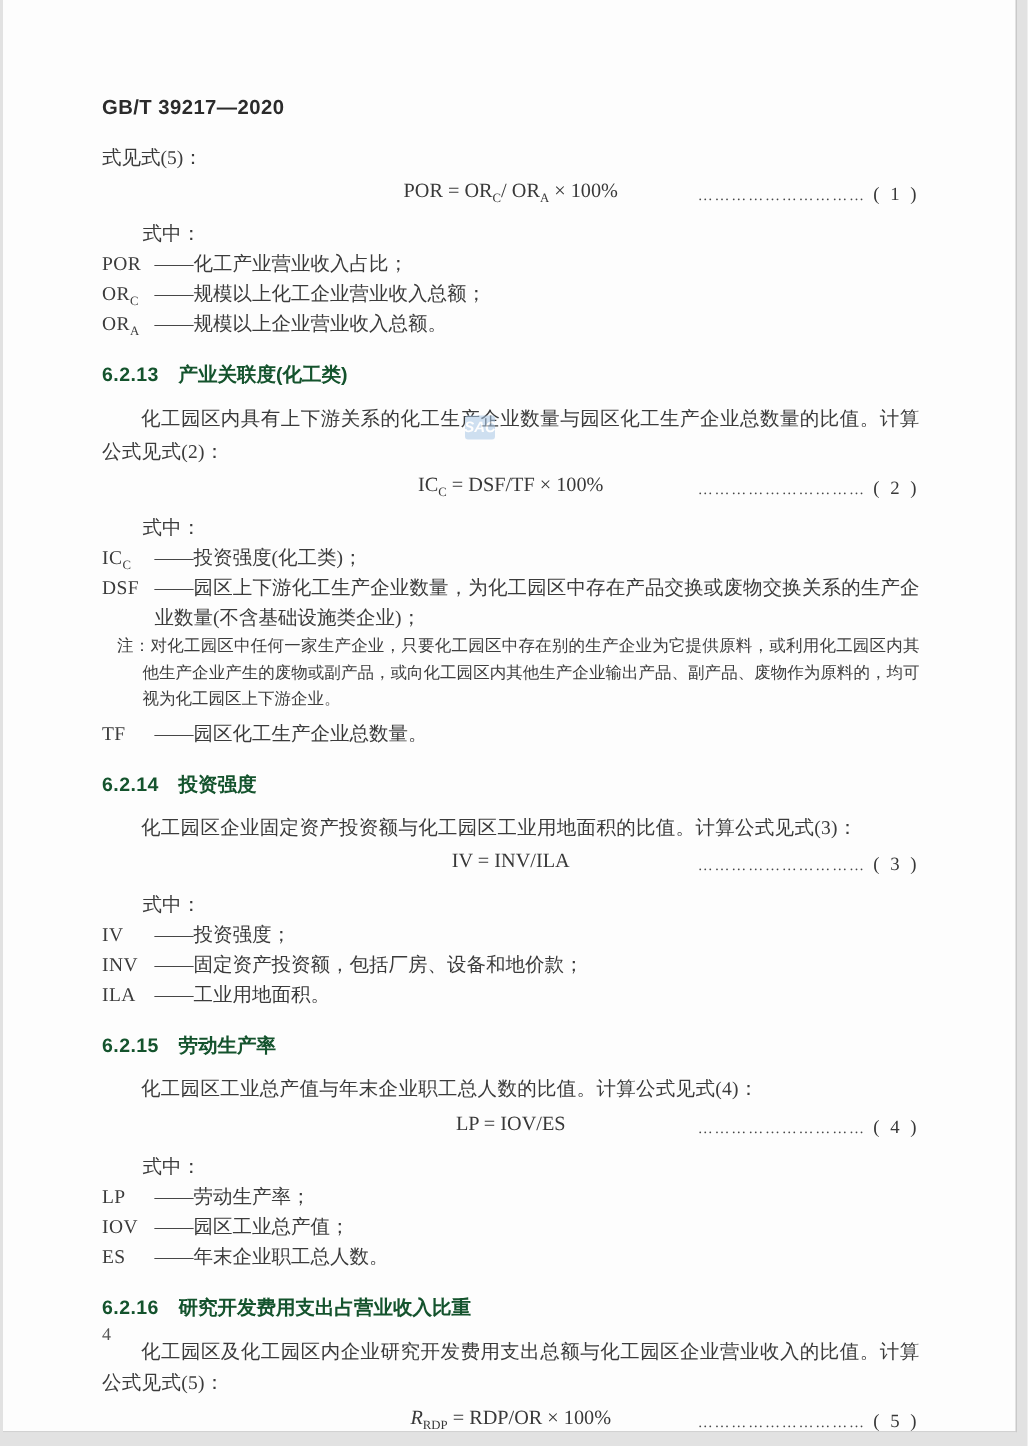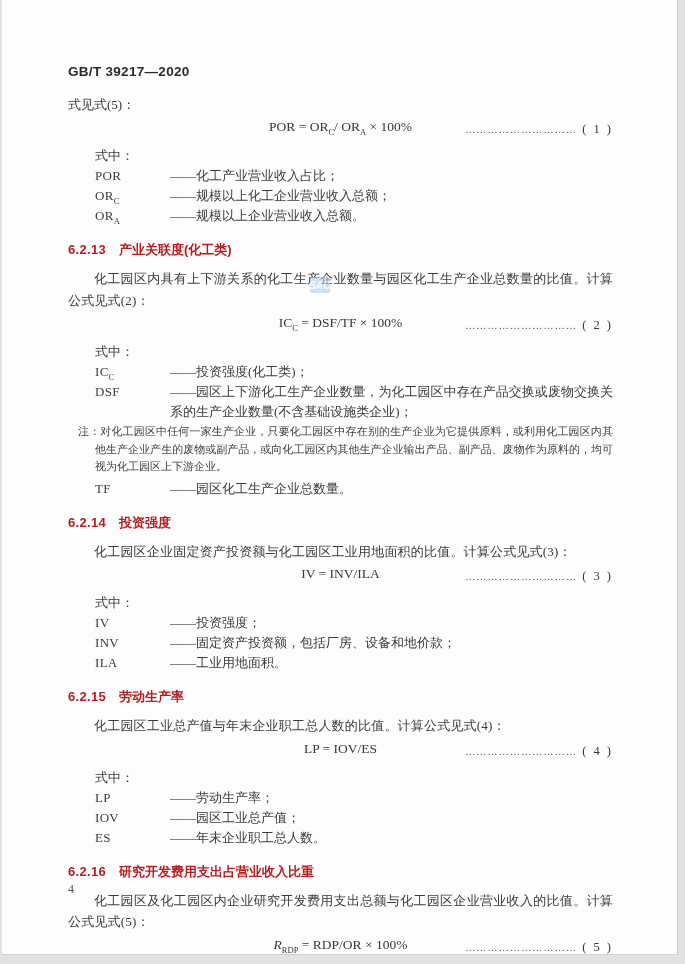--- a/index.html
+++ b/index.html
@@ -26,26 +26,26 @@
     letter-spacing:.3px; line-height:16px; margin:0;
   }
   .lead { line-height:20px; margin-top:15px; font-size:13px; }
   .f-row { position:relative; height:22px; margin:4px 0 5px; font-size:13.5px; color:#383838; }
   .f-center { position:absolute; left:0; right:0; top:0; text-align:center; }
   .f-right { position:absolute; right:0; top:2px; white-space:nowrap; }
   .dots { font-size:10px; letter-spacing:1.2px; color:#474747; }
   .f-num { margin-left:5px; font-size:12.5px; letter-spacing:2px; }
   sub { font-size:8.5px; line-height:0; }
   .where { margin-left:27px; line-height:20px; font-size:13px; }
-  .trow { display:flex; margin-left:27px; line-height:20px; font-size:13px;gap:40px; }
+  .trow { display:flex; line-height:20px; font-size:13px; }
   .t-name { min-width:35px; flex:none; letter-spacing:.3px; }
   .t-def { flex:1; text-align:justify; }
   .sec-h {
     font-family:"Liberation Sans", sans-serif;
-    font-weight:bold; font-size:13px; color:#b91c1c;
+    font-weight:bold; font-size:13px; color:#14532d;
     margin:15px 0 10px; line-height:17px;
   }
   .h-num { margin-right:13px; letter-spacing:.3px; }
   .para {
     text-indent:2em; text-align:justify;
     line-height:21.5px; font-size:13px;
     margin:0 0 2px; letter-spacing:.2px;
   }
   .note {
     margin:1px 0 3px 10px;

